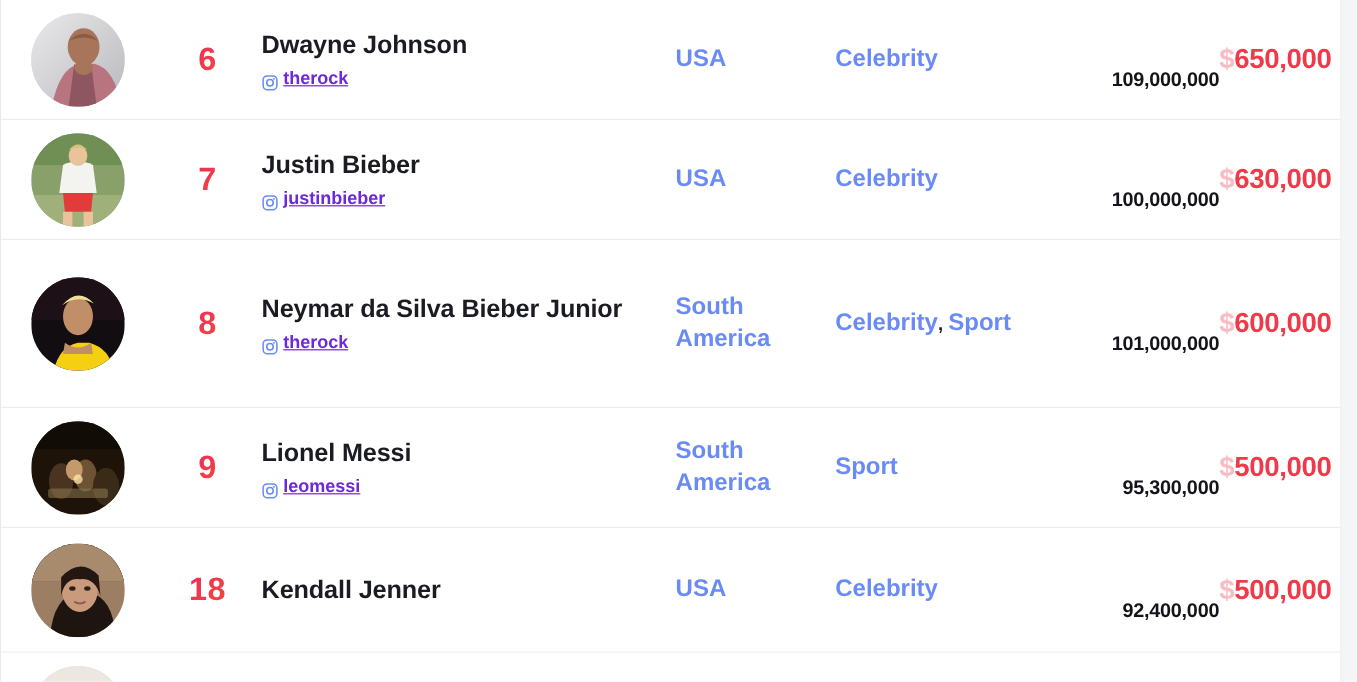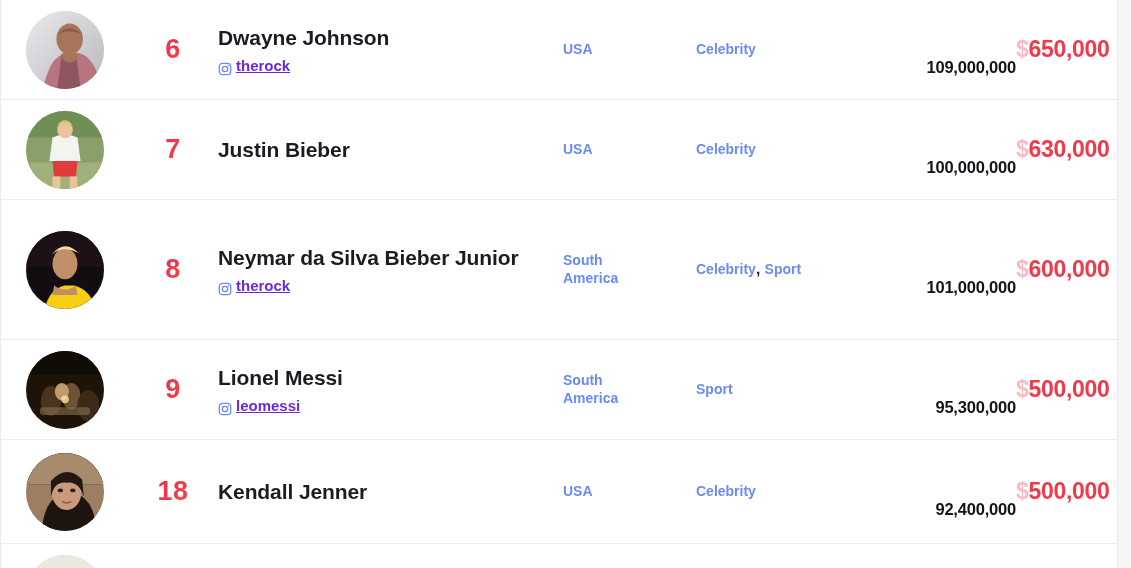--- a/index.html
+++ b/index.html
@@ -94,21 +94,21 @@
   }
 
   
   .cell-region {
     flex: 0 0 133px;
     padding-right: 8px;
   }
   .cell-region a,
   .cell-cat a {
     color: #6a8bf5;
-    font-size: 14px;
+    font-size: 20px;
     font-weight: 700;
     text-decoration: none;
     line-height: 1.28;
   }
   .cell-region .region-txt { display: inline-block; max-width: 70px; }
 
   
   .cell-cat {
     flex: 0 0 160px;
     padding-right: 8px;
@@ -191,20 +191,28 @@
             <path d="M40 18 q10-12 20 0 q-10-5 -20 0z" fill="#d8c27a"></path>
             <path d="M34 64 l32 0 l-2 20 -28 0z" fill="#e03c3c"></path>
             <rect x="34" y="84" width="10" height="16" fill="#e8c39b"></rect>
             <rect x="56" y="84" width="10" height="16" fill="#e8c39b"></rect>
           </svg>
         </div>
       </div>
       <div class="cell-rank"><span class="rank">7</span></div>
       <div class="cell-name">
         <div class="name">Justin Bieber</div>
+        <a class="handle" href="#">
+          <svg class="ig-icon" viewBox="0 0 24 24" fill="none" stroke="#6a8bf5" stroke-width="2.2">
+            <rect x="2.2" y="2.2" width="19.6" height="19.6" rx="5.5"></rect>
+            <circle cx="12" cy="12" r="4.6"></circle>
+            <circle cx="17.6" cy="6.4" r="1.25" fill="#6a8bf5" stroke="none"></circle>
+          </svg>
+          <span>justinbieber</span>
+        </a>
       </div>
       <div class="cell-region"><a href="#"><span class="region-txt">USA</span></a></div>
       <div class="cell-cat"><a href="#">Celebrity</a></div>
       <div class="cell-followers">100,000,000</div>
       <div class="cell-money"><span class="cur">$</span><span class="amt">630,000</span></div>
     </div>
     <div class="row" style="height: 140px;">
       <div class="cell-avatar">
         <div class="avatar">
           <svg viewBox="0 0 100 100" preserveAspectRatio="xMidYMid slice">

